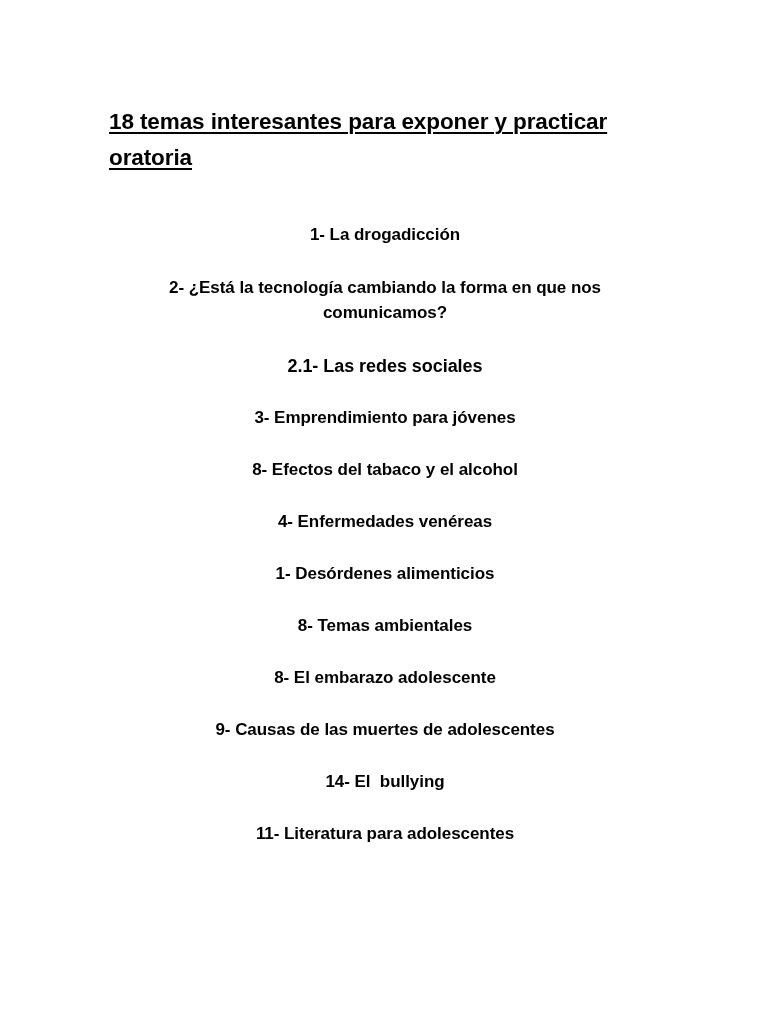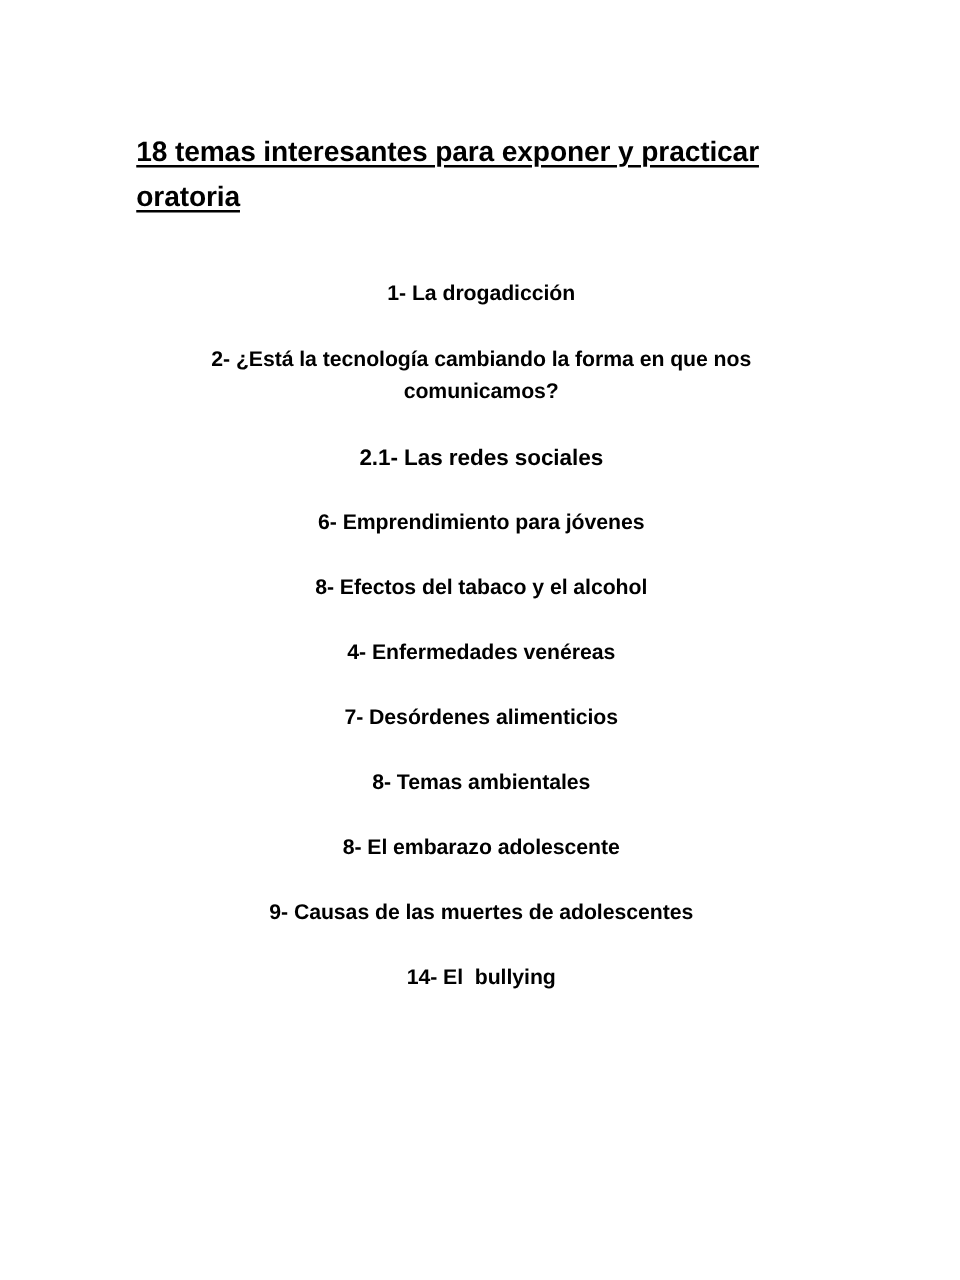--- a/index.html
+++ b/index.html
@@ -91,32 +91,33 @@
     <div class="spacer-after-title"></div>
 
     <ul class="topic-list">
 
       <li class="topic-item gap-top-lg">1- La drogadicción</li>
 
       <li class="topic-item gap-top-lg">2- ¿Está la tecnología cambiando la forma en que nos comunicamos?</li>
 
       <li class="topic-item sub">2.1- Las redes sociales</li>
 
-      <li class="topic-item">6- Emprendimiento para jóvenes</li>
+      <li class="topic-item">3- Emprendimiento para jóvenes</li>
 
       <li class="topic-item gap-top-md">8- Efectos del tabaco y el alcohol</li>
 
       <li class="topic-item gap-top-md">4- Enfermedades venéreas</li>
 
-      <li class="topic-item gap-top-md">7- Desórdenes alimenticios</li>
+      <li class="topic-item gap-top-md">1- Desórdenes alimenticios</li>
 
       <li class="topic-item gap-top-md">8- Temas ambientales</li>
 
       <li class="topic-item gap-top-md">8- El embarazo adolescente</li>
 
       <li class="topic-item gap-top-md">9- Causas de las muertes de adolescentes</li>
 
       <li class="topic-item gap-top-md">14- El  bullying</li>
 
+      <li class="topic-item gap-top-md">11- Literatura para adolescentes</li>
 
     </ul>
   </div>
 </div>
 
 </body></html>

